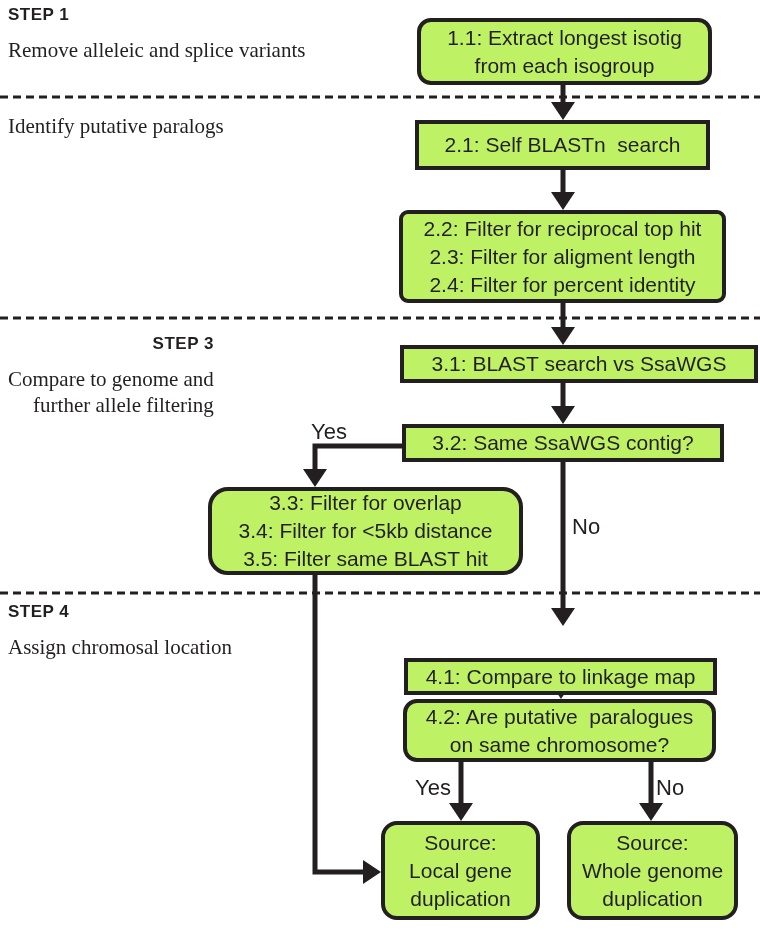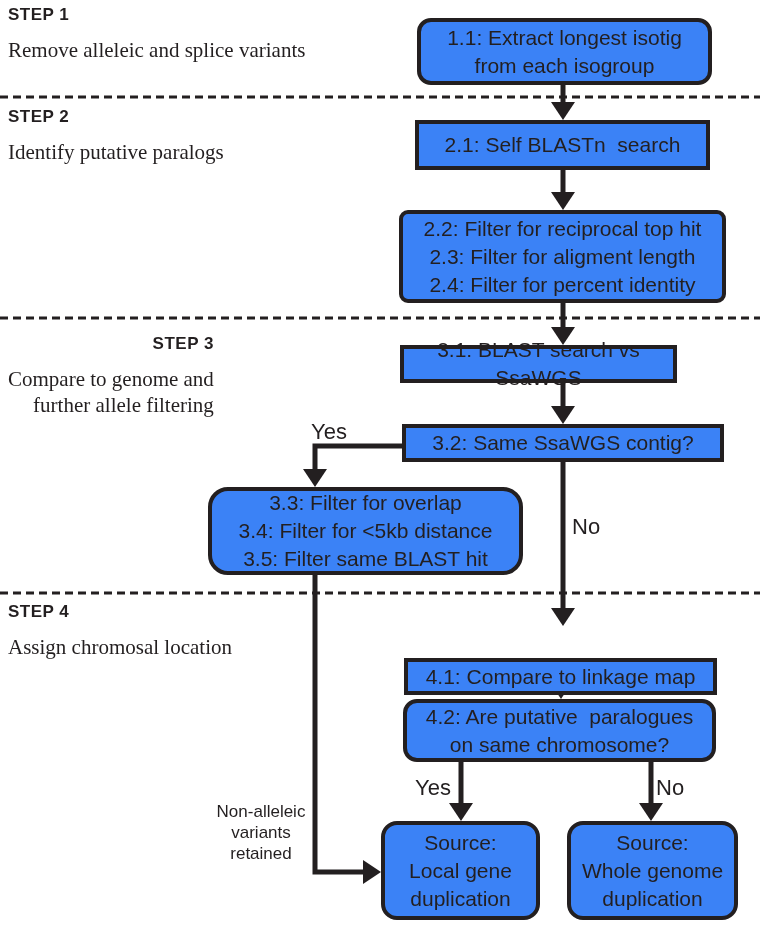--- a/index.html
+++ b/index.html
@@ -10,21 +10,21 @@
     font-family:"Liberation Sans","DejaVu Sans",sans-serif;
     color:#231f20;
     overflow:hidden;
   }
   svg.connectors{
     position:absolute;left:0;top:0;width:760px;height:929px;
   }
   .node{
     position:absolute;
     box-sizing:border-box;
-    background:#3b82f6;
+    background:#bef264;
     border:4px solid #231f20;
     display:flex;align-items:center;justify-content:center;
     text-align:center;
     white-space:pre-wrap;
     font-size:21px;
     line-height:28px;
     color:#231f20;
   }
   .r11{border-radius:0;}
   .r14{border-radius:14px;}
@@ -98,21 +98,20 @@
 
     <path d="M315 573 V872 H363" stroke="#231f20" stroke-width="5" fill="none"></path>
     <polygon points="363,860 363,884 381,872" fill="#231f20"></polygon>
   </svg>
 
   <div class="step" style="top:2px;">
     <div class="step-title">STEP 1</div>
     <div class="step-desc">Remove alleleic and splice variants</div>
   </div>
   <div class="step" style="top:104px;">
-    <div class="step-title">STEP 2</div>
     <div class="step-desc">Identify putative paralogs</div>
   </div>
   <div class="step" style="top:331px;text-align:right;">
     <div class="step-title">STEP 3</div>
     <div class="step-desc">Compare to genome and
 further allele filtering</div>
   </div>
   <div class="step" style="top:599px;">
     <div class="step-title">STEP 4</div>
     <div class="step-desc">Assign chromosal location</div>
@@ -120,21 +119,21 @@
 
   <div class="node r14" style="left:417px;top:18px;width:295px;height:67px;">1.1: Extract longest isotig
 from each isogroup</div>
 
   <div class="node r11" style="left:415px;top:120px;width:295px;height:50px;">2.1: Self BLASTn  search</div>
 
   <div class="node r20" style="left:399px;top:210px;width:327px;height:93px;border-radius:9px;">2.2: Filter for reciprocal top hit
 2.3: Filter for aligment length
 2.4: Filter for percent identity</div>
 
-  <div class="node r11" style="left:400px;top:345px;width:277px;height:38px;">3.1: BLAST search vs SsaWGS</div>
+  <div class="node r11" style="left:400px;top:345px;width:358px;height:38px;">3.1: BLAST search vs SsaWGS</div>
 
   <div class="node r11" style="left:402px;top:424px;width:322px;height:38px;">3.2: Same SsaWGS contig?</div>
 
   <div class="node r20" style="left:208px;top:487px;width:315px;height:88px;">3.3: Filter for overlap
 3.4: Filter for &lt;5kb distance
 3.5: Filter same BLAST hit</div>
 
   <div class="node r11" style="left:404px;top:626px;width:313px;height:37px;margin-top:32px;">4.1: Compare to linkage map</div>
 
   <div class="node r14" style="left:403px;top:699px;width:313px;height:63px;">4.2: Are putative  paralogues
@@ -145,17 +144,14 @@
 duplication</div>
 
   <div class="node r16" style="left:567px;top:821px;width:171px;height:99px;">Source:
 Whole genome
 duplication</div>
 
   <div class="edge-label" style="left:311px;top:420px;">Yes</div>
   <div class="edge-label" style="left:572px;top:515px;">No</div>
   <div class="edge-label" style="left:415px;top:776px;">Yes</div>
   <div class="edge-label" style="left:656px;top:776px;">No</div>
-  <div class="edge-label small" style="left:206px;top:801px;white-space:pre-wrap;">Non-alleleic
-variants
-retained</div>
 
 </div>
 
 </body></html>

